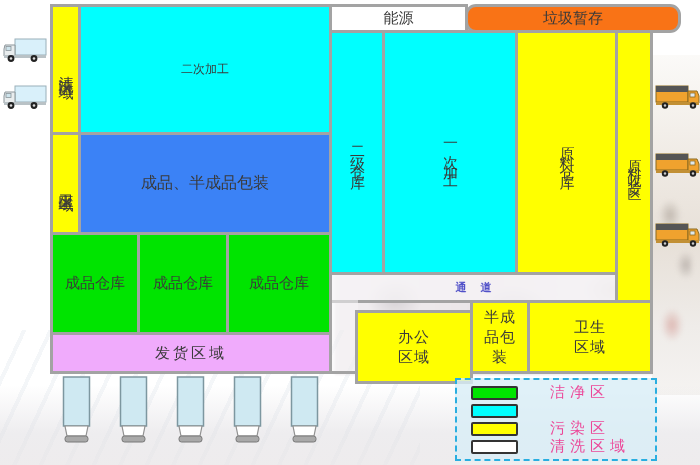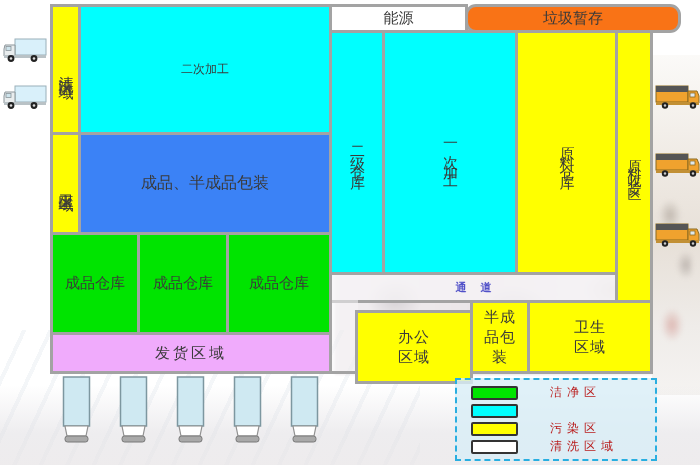--- a/index.html
+++ b/index.html
@@ -56,21 +56,21 @@
   
   .legend{
     position:absolute;z-index:3;left:455px;top:378px;width:202px;height:83px;
     border:2px dashed #29aee0;background:rgba(216,238,246,0.8);
     display:flex;flex-direction:column;justify-content:space-evenly;padding:3px 0 3px 14px;
   }
   .legend-row{display:flex;align-items:center;height:17px;}
   .legend-swatch{
     width:47px;height:14px;border:2px solid #333;border-radius:2px;background:#fff;flex:none;
   }
-  .legend-label{margin-left:32px;font-size:12px;letter-spacing:5px;color:#b91c1c;white-space:nowrap;}
+  .legend-label{margin-left:32px;font-size:15px;letter-spacing:5px;color:#ec4899;white-space:nowrap;}
 </style>
 </head>
 <body>
 
 <div class="stage">
 
   <div class="bg-layer bg-photo-mid"></div>
   <div class="bg-layer bg-photo-right"></div>
   <div class="bg-layer bg-streaks"></div>
   <div class="bg-layer bg-bottom"></div>

